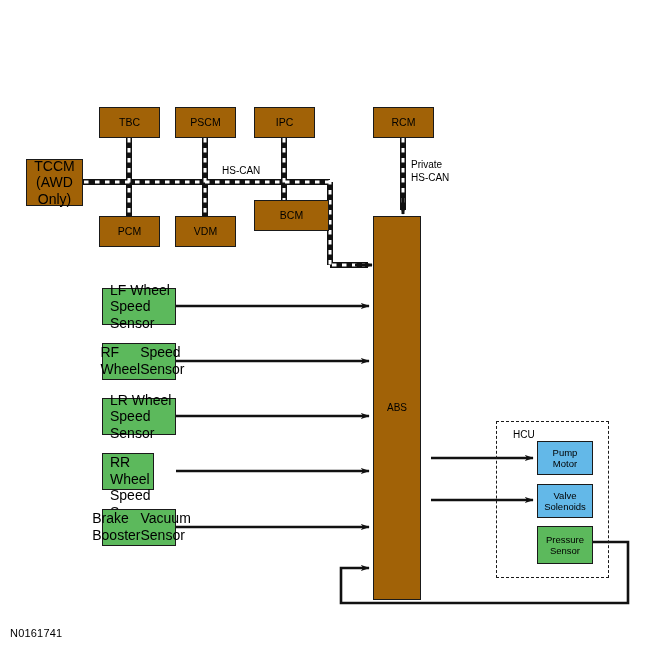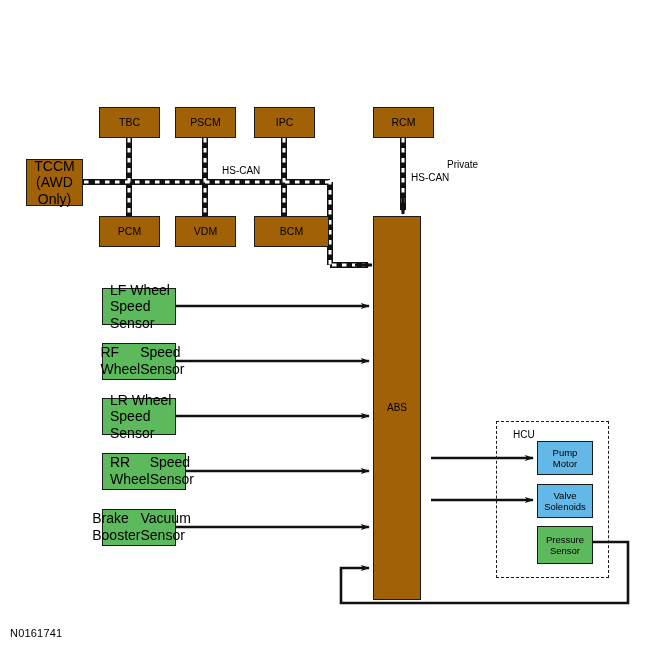--- a/index.html
+++ b/index.html
@@ -111,59 +111,59 @@
   </div>
 
   <div class="node yellow n-pcm" style="left:99px;top:216px;width:61px;height:31px;">
     <span>PCM</span>
   </div>
 
   <div class="node yellow n-vdm" style="left:175px;top:216px;width:61px;height:31px;">
     <span>VDM</span>
   </div>
 
-  <div class="node yellow n-bcm" style="left:254px;top:216px;width:75px;height:31px;">
+  <div class="node yellow n-bcm" style="left:254px;top:200px;width:75px;height:31px;">
     <span>BCM</span>
   </div>
 
   <div class="node yellow n-tccm" style="left:26px;top:159px;width:57px;height:47px;flex-direction:column;">
     <span>TCCM</span>
     <span>(AWD</span>
     <span>Only)</span>
   </div>
 
   <div class="node yellow n-rcm" style="left:373px;top:107px;width:61px;height:31px;">
     <span>RCM</span>
   </div>
 
   <div class="node yellow n-abs" style="left:373px;top:216px;width:48px;height:384px;">
     <span>ABS</span>
   </div>
 
   <div class="edge-label" style="left:222px;top:165px;">HS-CAN</div>
 
-  <div class="edge-label" style="left:411px;top:159px;margin-left:36px;">Private</div>
+  <div class="edge-label" style="left:411px;top:159px;">Private</div>
   <div class="edge-label" style="left:411px;top:172px;">HS-CAN</div>
 
   <div class="node green sensor" style="left:102px;top:288px;width:74px;height:37px;flex-direction:column;align-items:flex-start;justify-content:center;">
     <span>LF Wheel</span>
     <span>Speed Sensor</span>
   </div>
 
   <div class="node green sensor" style="left:102px;top:343px;width:74px;height:37px;align-items:flex-start;justify-content:center;">
     <span>RF Wheel</span>
     <span>Speed Sensor</span>
   </div>
 
   <div class="node green sensor" style="left:102px;top:398px;width:74px;height:37px;flex-direction:column;align-items:flex-start;justify-content:center;">
     <span>LR Wheel</span>
     <span>Speed Sensor</span>
   </div>
 
-  <div class="node green sensor" style="left:102px;top:453px;width:84px;height:37px;flex-direction:row;align-items:flex-start;justify-content:space-between;">
+  <div class="node green sensor" style="left:102px;top:453px;width:52px;height:37px;flex-direction:column;align-items:flex-start;justify-content:space-between;">
     <span>RR Wheel</span>
     <span>Speed Sensor</span>
   </div>
 
   <div class="node green sensor" style="left:102px;top:509px;width:74px;height:37px;flex-direction:row;align-items:flex-start;justify-content:center;padding-left:5px;">
     <span>Brake Booster</span>
     <span>Vacuum Sensor</span>
   </div>
 
   <div class="hcu-box" style="left:496px;top:421px;width:113px;height:157px;"></div>

